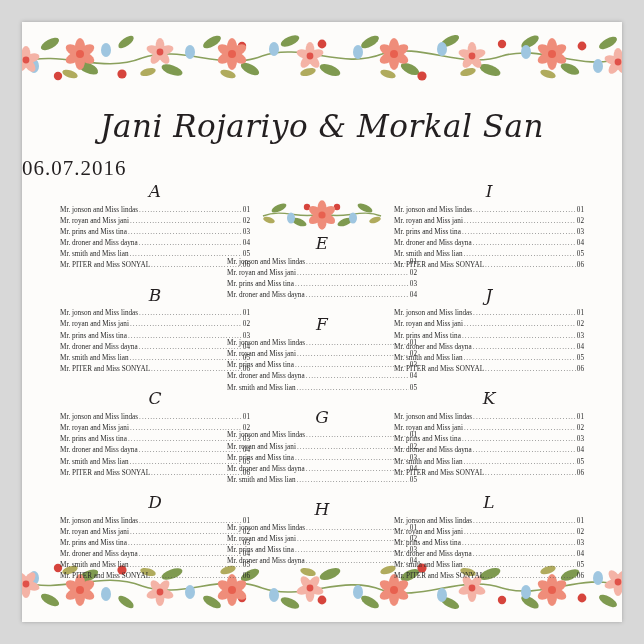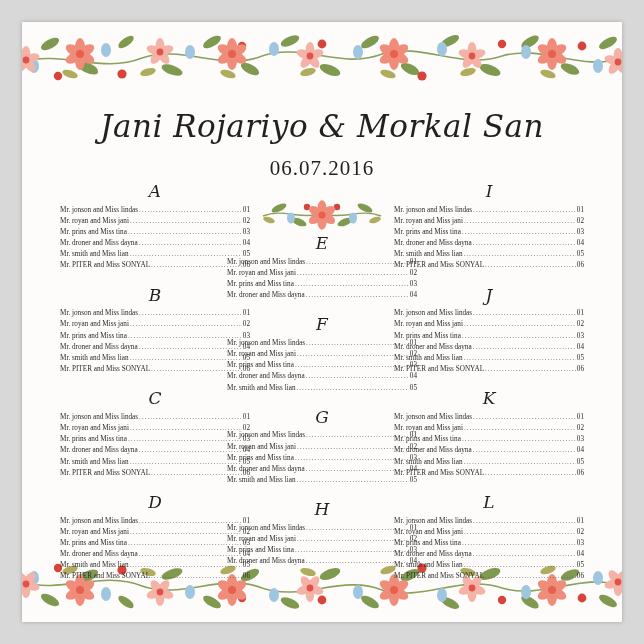--- a/index.html
+++ b/index.html
@@ -29,21 +29,20 @@
     position:absolute;top:86px;left:0;width:600px;
     text-align:center;
     font-family:"DejaVu Serif", serif;
     font-style:italic;
     font-size:31px;
     color:#231f20;
     letter-spacing:0.5px;
   }
   .date{
     position:absolute;top:134px;left:0;width:600px;
-    text-align:center;
     font-family:"Liberation Serif", serif;
     font-size:21px;
     letter-spacing:1px;
     color:#231f20;
   }
   
   #divider{position:absolute;top:176px;left:235px;width:130px;height:34px;}
   
   .col{position:absolute;top:160px;width:190px;}
   #col-left{left:38px;}

